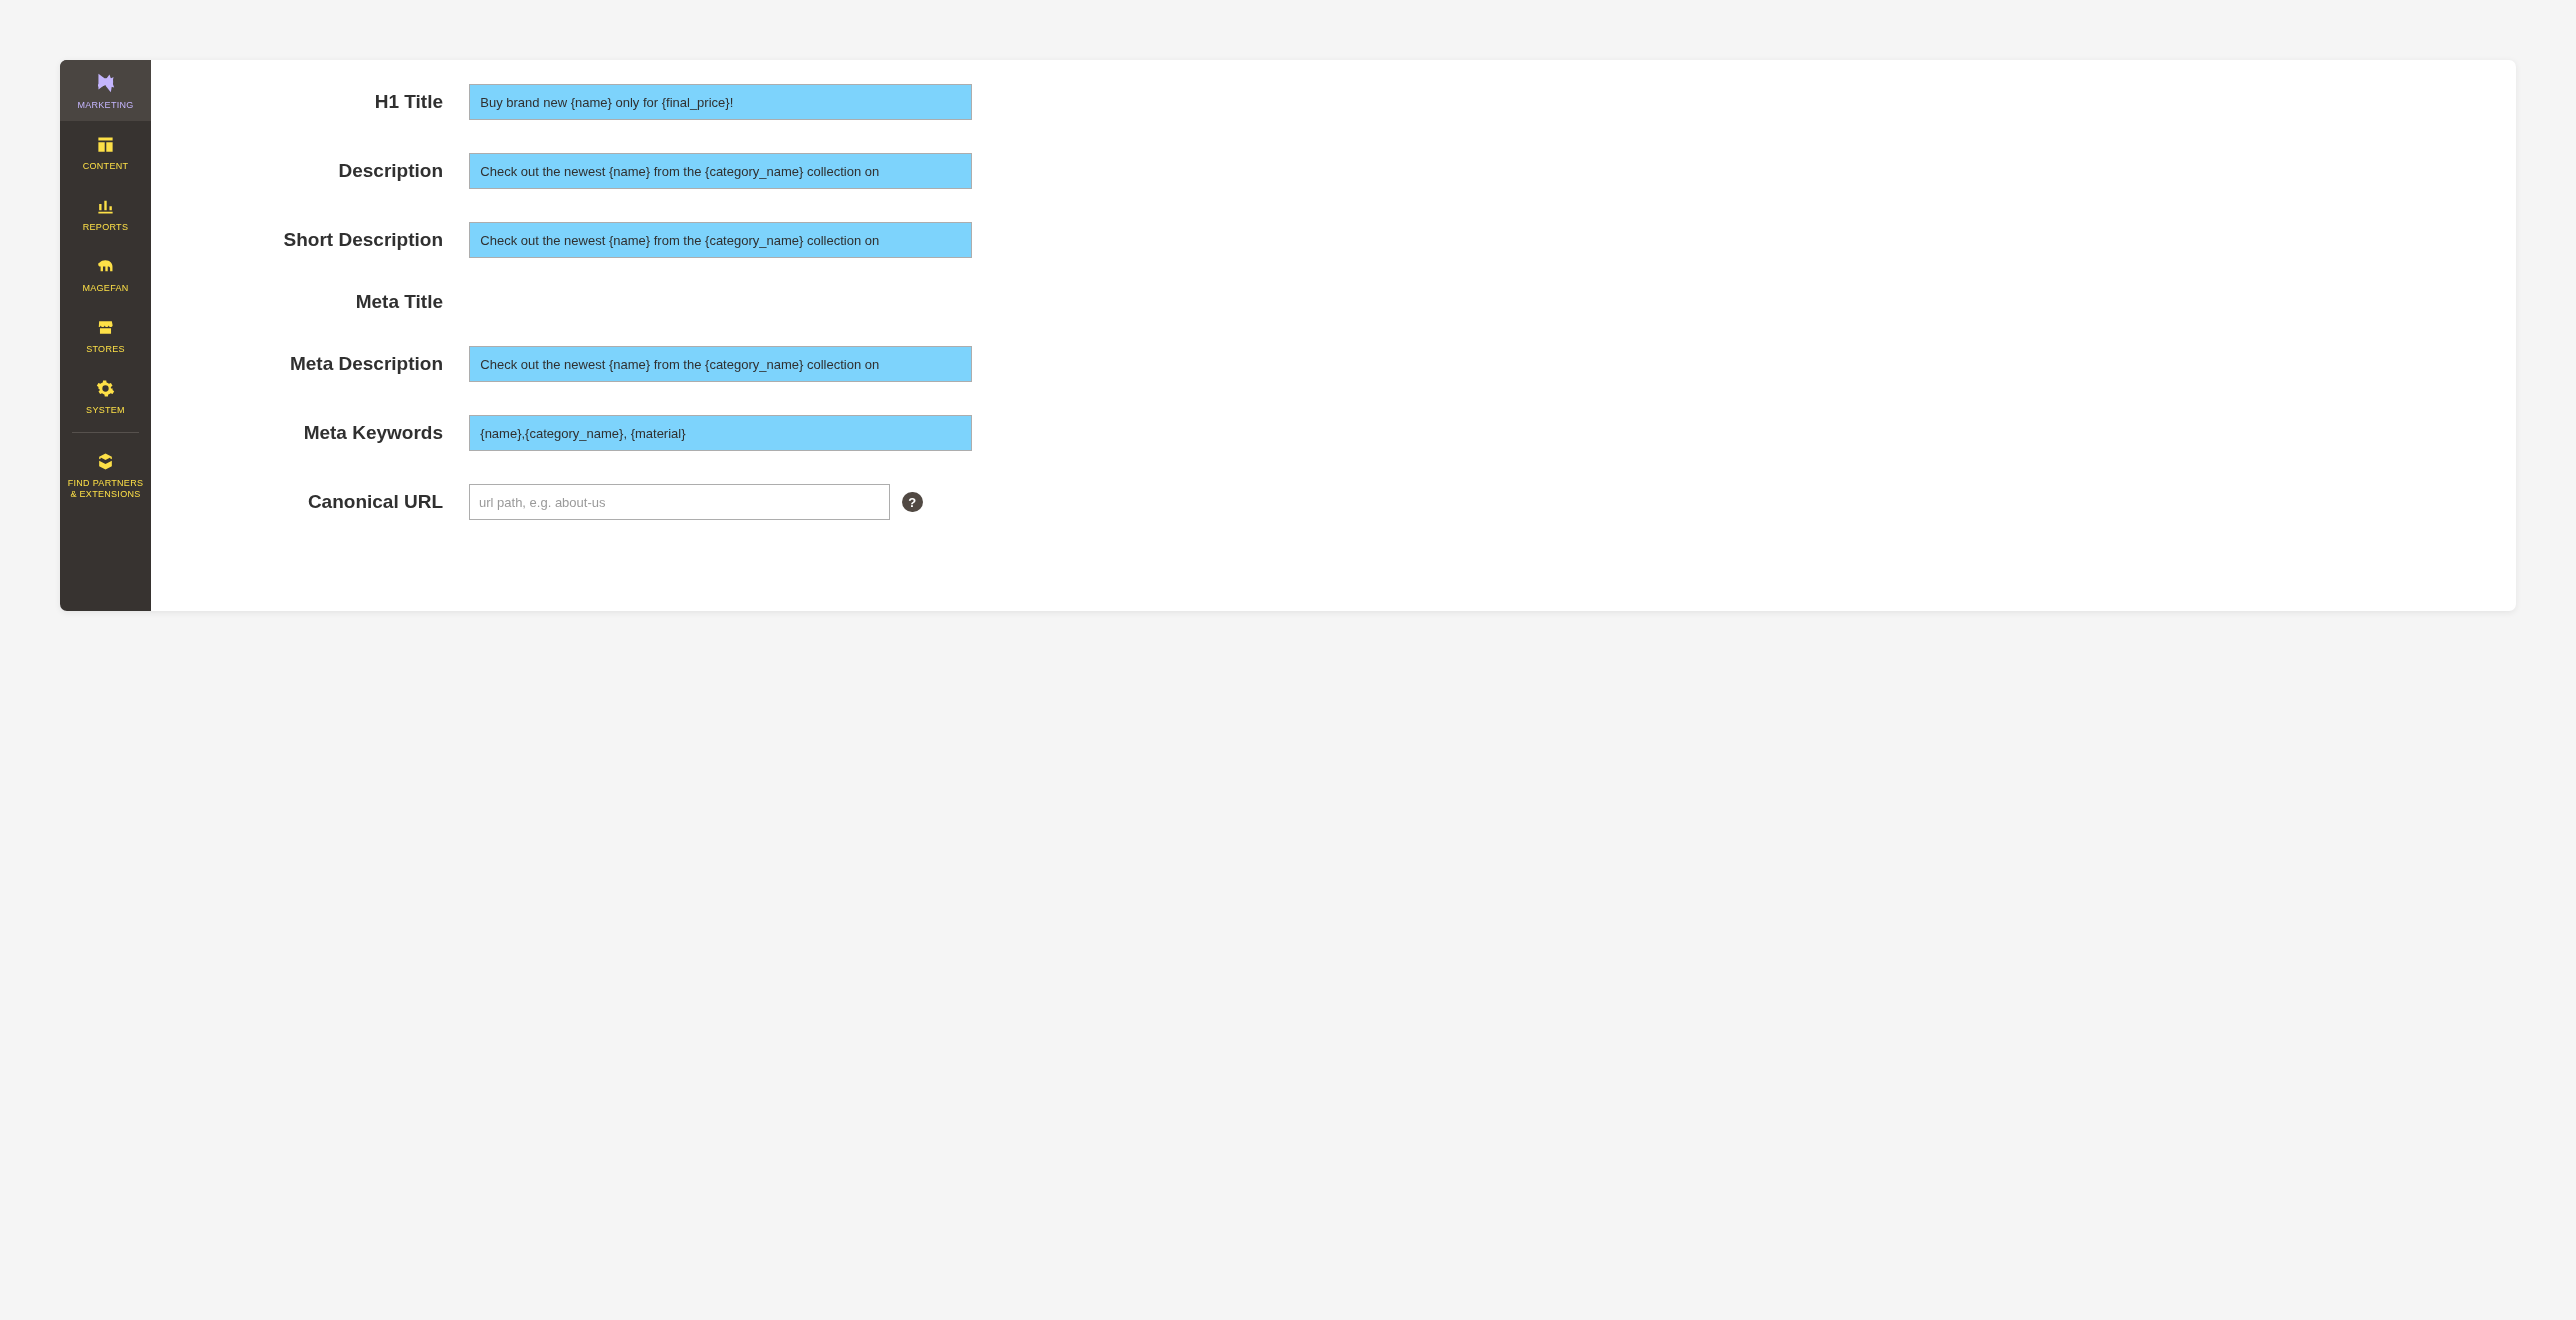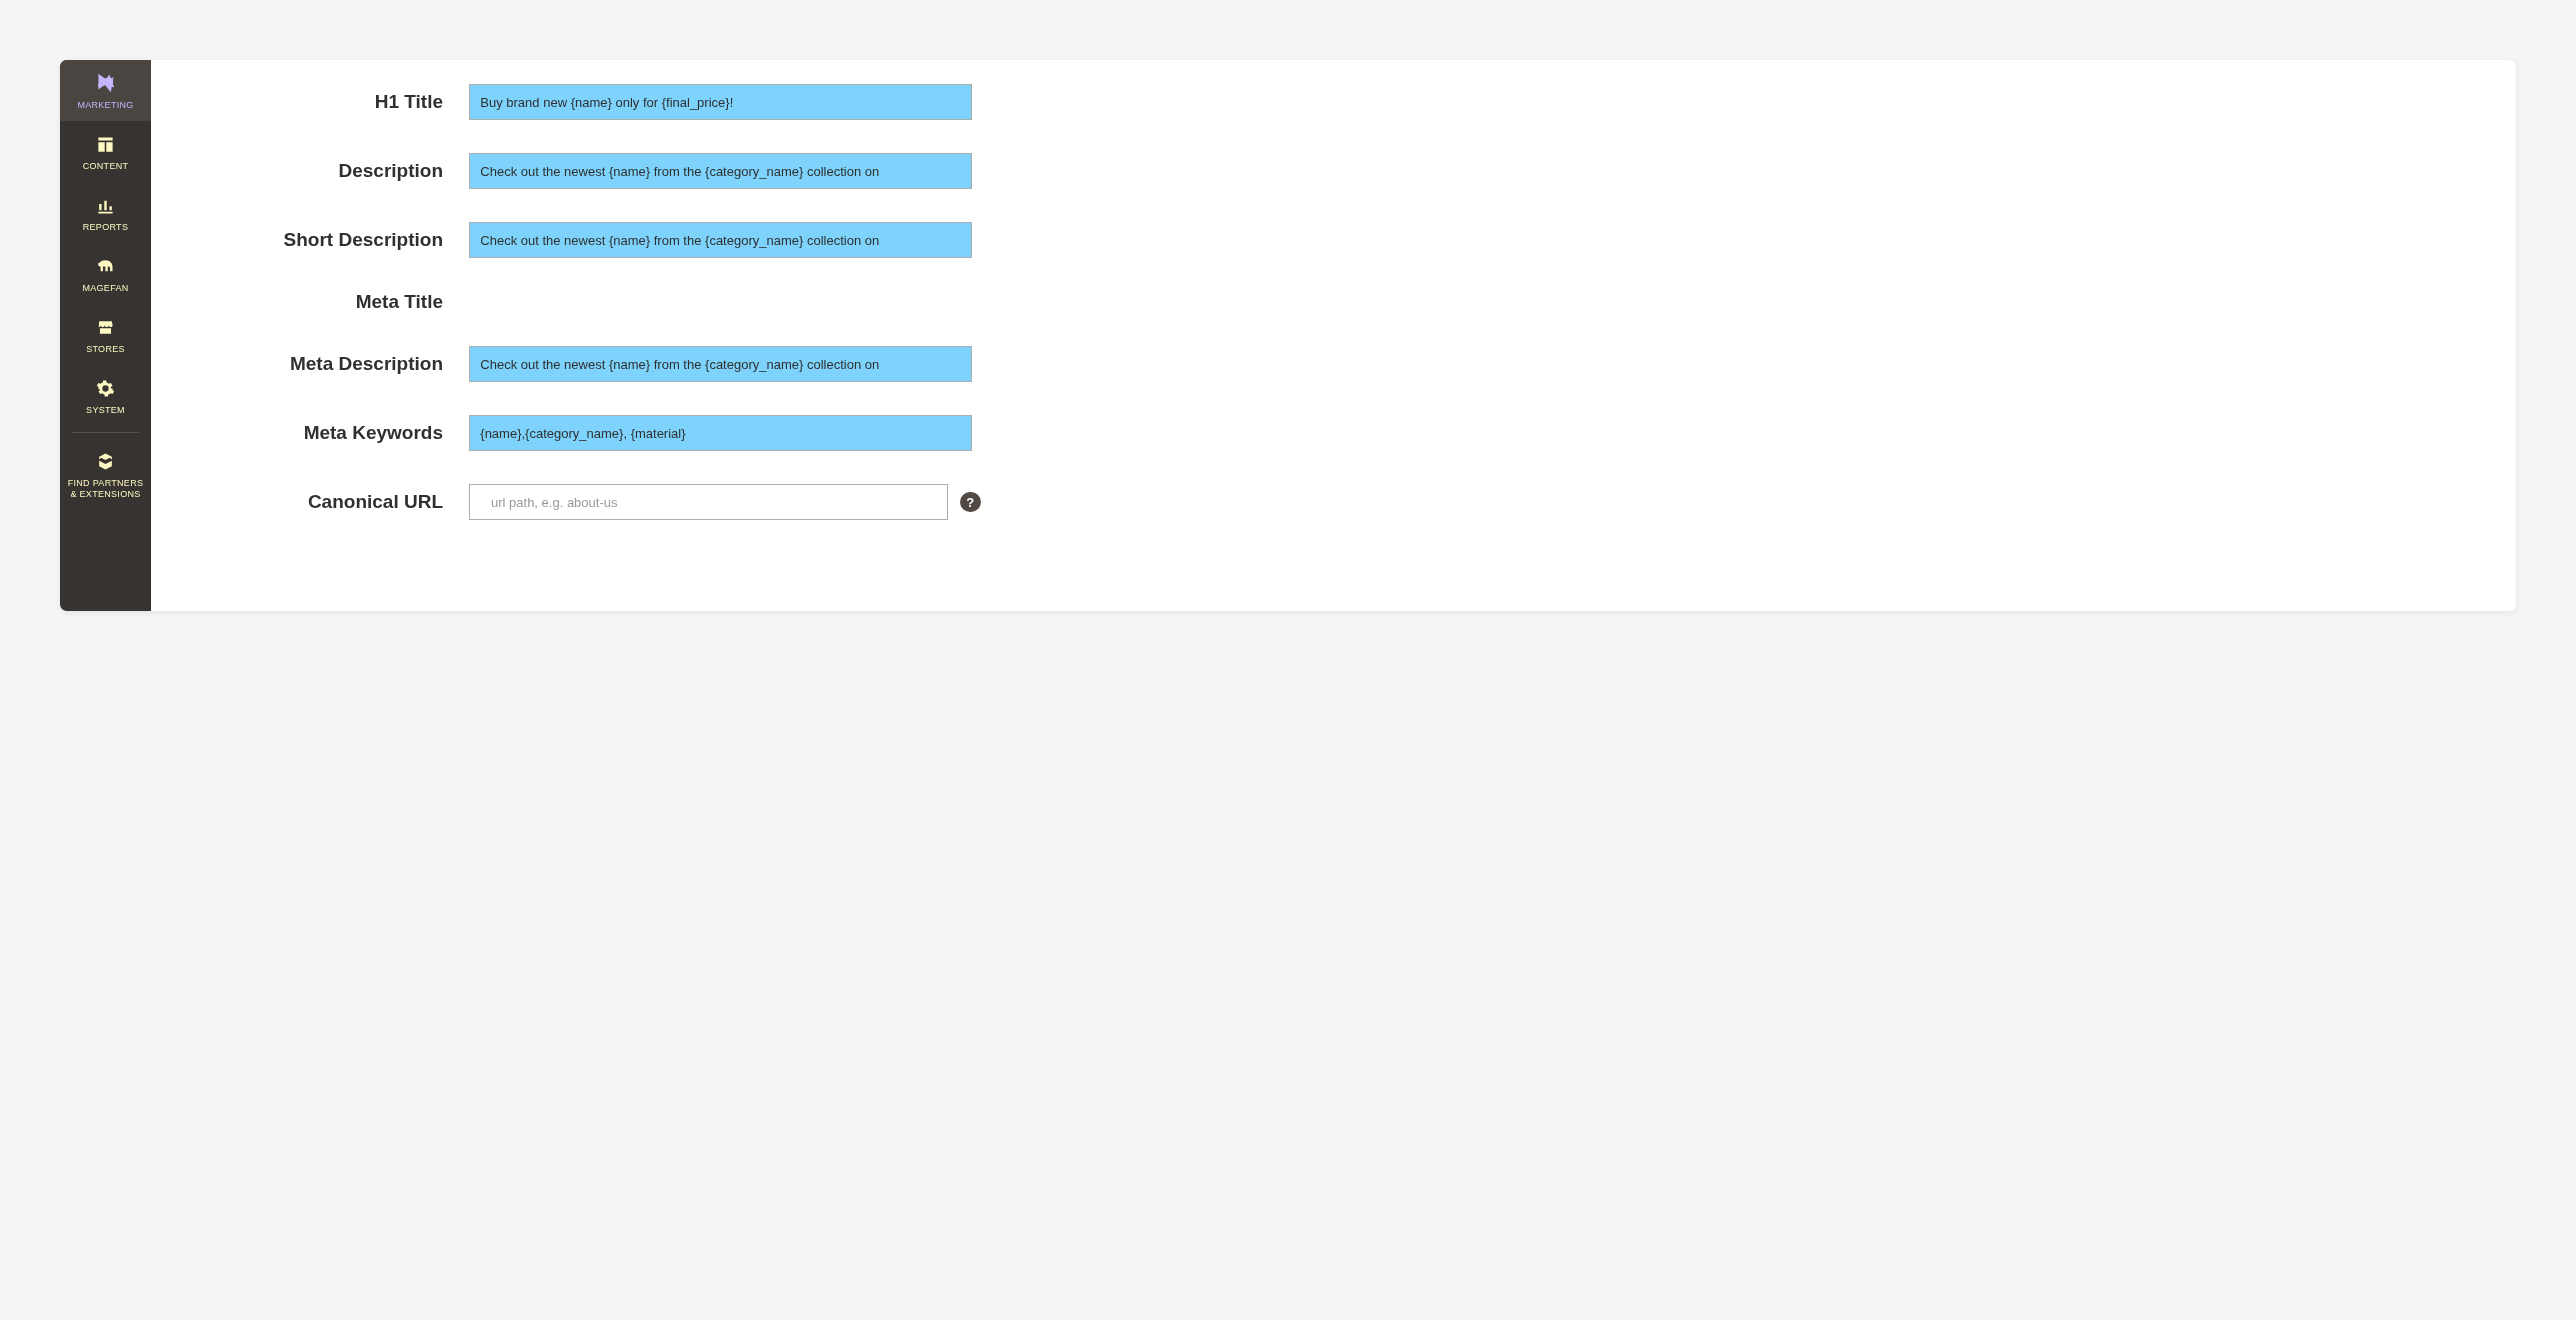--- a/index.html
+++ b/index.html
@@ -25,21 +25,21 @@
     flex-direction: column;
     flex-shrink: 0;
   }
   .side-item {
     display: flex;
     flex-direction: column;
     align-items: center;
     justify-content: center;
     padding: 12px 3.4px 10.3px;
     cursor: pointer;
-    color: #fef9c3;
+    color: #fde047;
   }
   .side-item.active {
     background: #4a4541;
     color: #c4b5fd;
   }
   .side-item .icon {
     width: 22.4px;
     height: 22.4px;
     display: flex;
     align-items: center;
@@ -109,24 +109,24 @@
     width: 34px;
     border: 0.9px solid #adadad;
     background: #eee;
     display: flex;
     align-items: center;
     justify-content: center;
     cursor: pointer;
   }
   .select-btn svg { fill: #666; }
   .canonical-input {
-    width: 479px;
+    width: 421px;
     height: 36px;
     border: 0.9px solid #adadad;
-    padding: 0 21px;
+    padding: 0 9px;
     font-size: 13px;
     color: #000000;
     background: #fff;
   }
   .canonical-input::placeholder { color: #9a9a9a; }
   .help-icon {
     width: 20.7px;
     height: 20.7px;
     border-radius: 50%;
     background: #514943;

